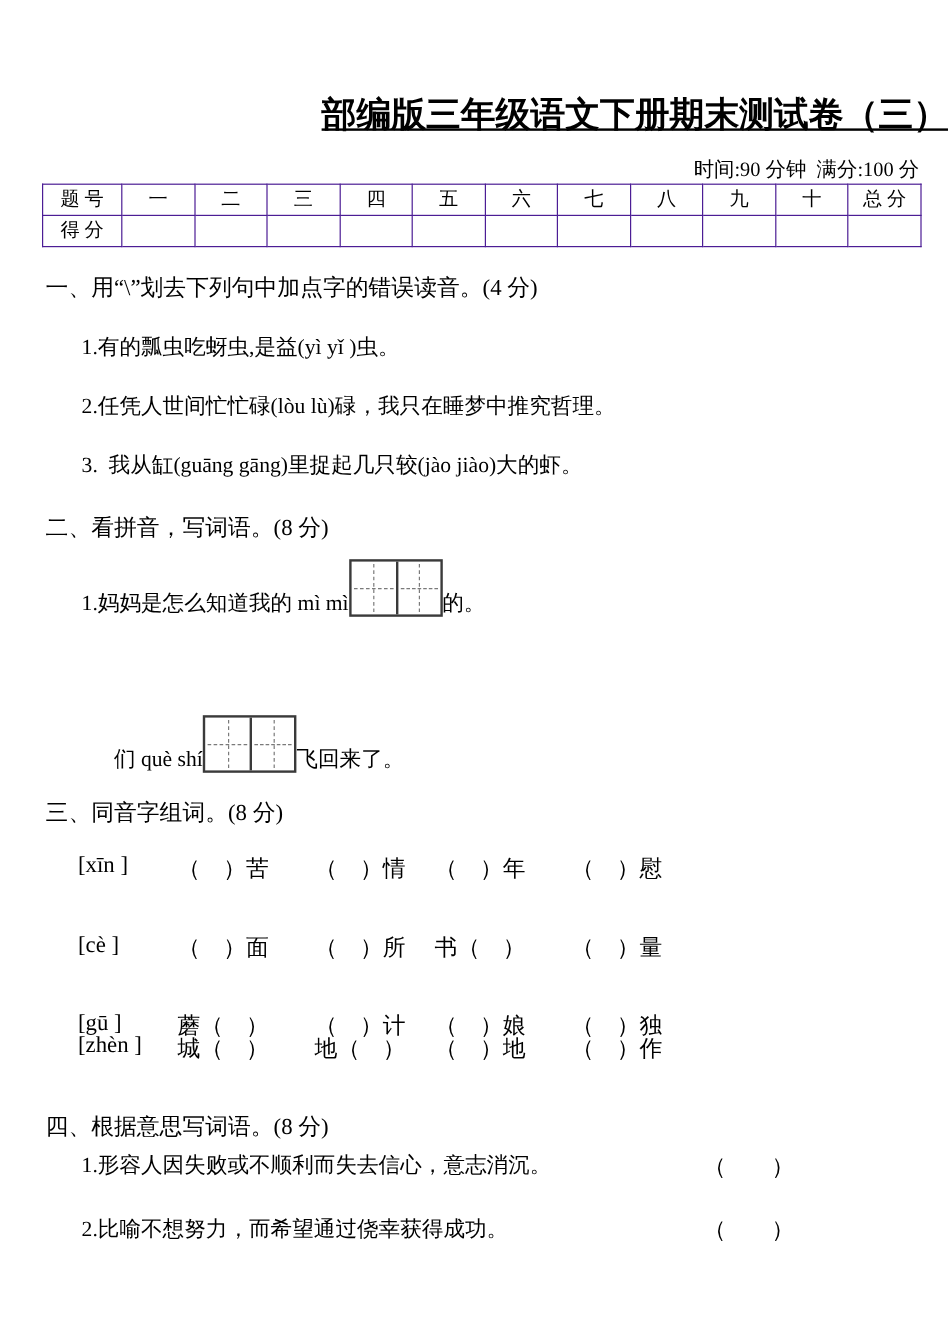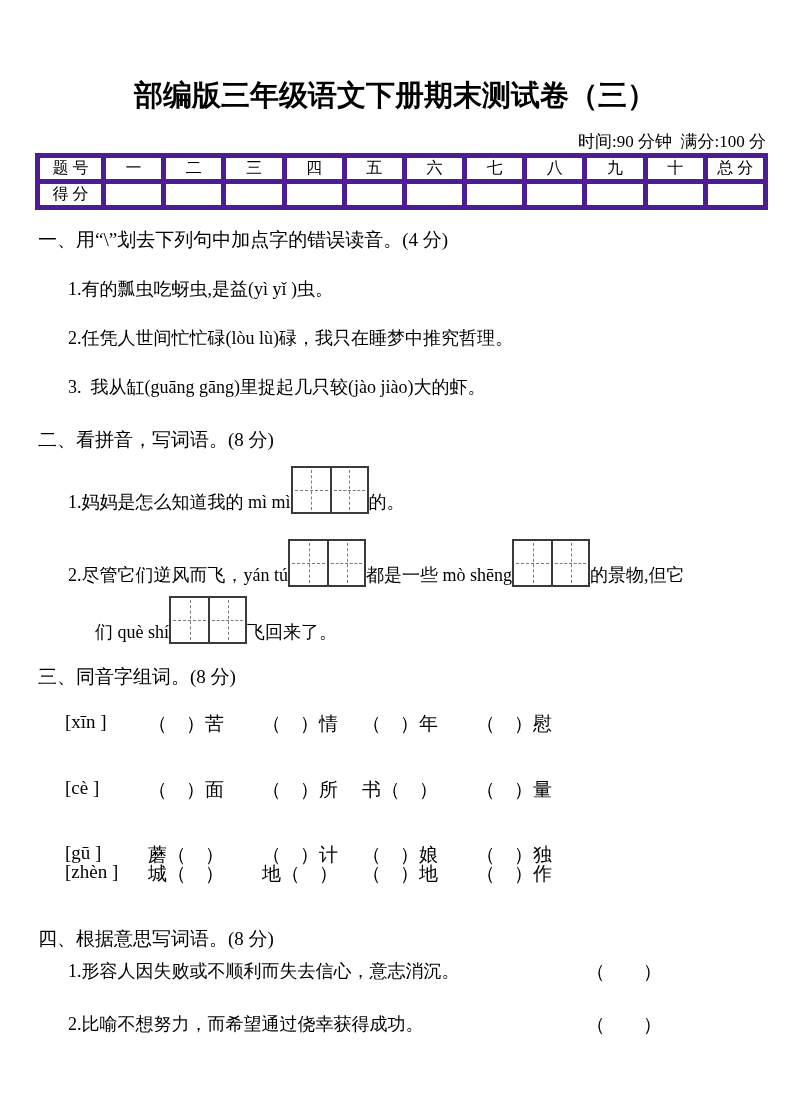--- a/index.html
+++ b/index.html
@@ -10,42 +10,43 @@
     height: 1119px;
     background: #ffffff;
     color: #000000;
     font-family: "Liberation Serif", "DejaVu Serif", serif;
     overflow: hidden;
   }
   .abs { position: absolute; }
 
   .title {
     top: 76px; left: 0; width: 100%;
-    text-align: center;
+    text-align: right;
     font-family: "Liberation Sans", "DejaVu Sans", sans-serif;
     font-weight: bold;
     font-size: 29px;
     white-space: pre;
+    text-decoration: underline;
   }
   .info {
     top: 130px; right: 24px;
     font-size: 17px;
     white-space: pre;
   }
 
   .score-table {
     position: absolute;
     top: 153px; left: 35px;
     width: 733px;
     border-collapse: collapse;
     table-layout: fixed;
     font-size: 16px;
   }
   .score-table td {
-    border: 5px solid #4c1d95;
+    border: 1px solid #4c1d95;
     height: 26px;
     text-align: center;
     padding: 0;
     white-space: pre;
   }
   .col-label { width: 66px; }
 
   .sec-heading { font-size: 19px; white-space: pre; left: 38px; }
   .h1 { top: 227px; text-align: right; }
   .h2 { top: 427px; }
@@ -150,27 +151,20 @@
   <div class="abs q-item i13">3.  我从缸(guāng gāng)里捉起几只较(jào jiào)大的虾。</div>
 
   <div class="abs sec-heading h2">二、看拼音，写词语。(8 分)</div>
 
   <div class="abs pin-line l21">
     <span>1.妈妈是怎么知道我的 mì mì</span>
     <span class="tian"><span class="tc"></span><span class="tc"></span></span>
     <span>的。</span>
   </div>
 
-  <div class="abs pin-line l22">
-    <span>2.尽管它们逆风而飞，yán tú</span>
-    <span class="tian"><span class="tc"></span><span class="tc"></span></span>
-    <span>都是一些 mò shēng</span>
-    <span class="tian"><span class="tc"></span><span class="tc"></span></span>
-    <span>的景物,但它</span>
-  </div>
 
   <div class="abs pin-line l23">
     <span>们 què shí</span>
     <span class="tian"><span class="tc"></span><span class="tc"></span></span>
     <span>飞回来了。</span>
   </div>
 
   <div class="abs sec-heading h3">三、同音字组词。(8 分)</div>
 
   <div class="abs s3-row r1">

